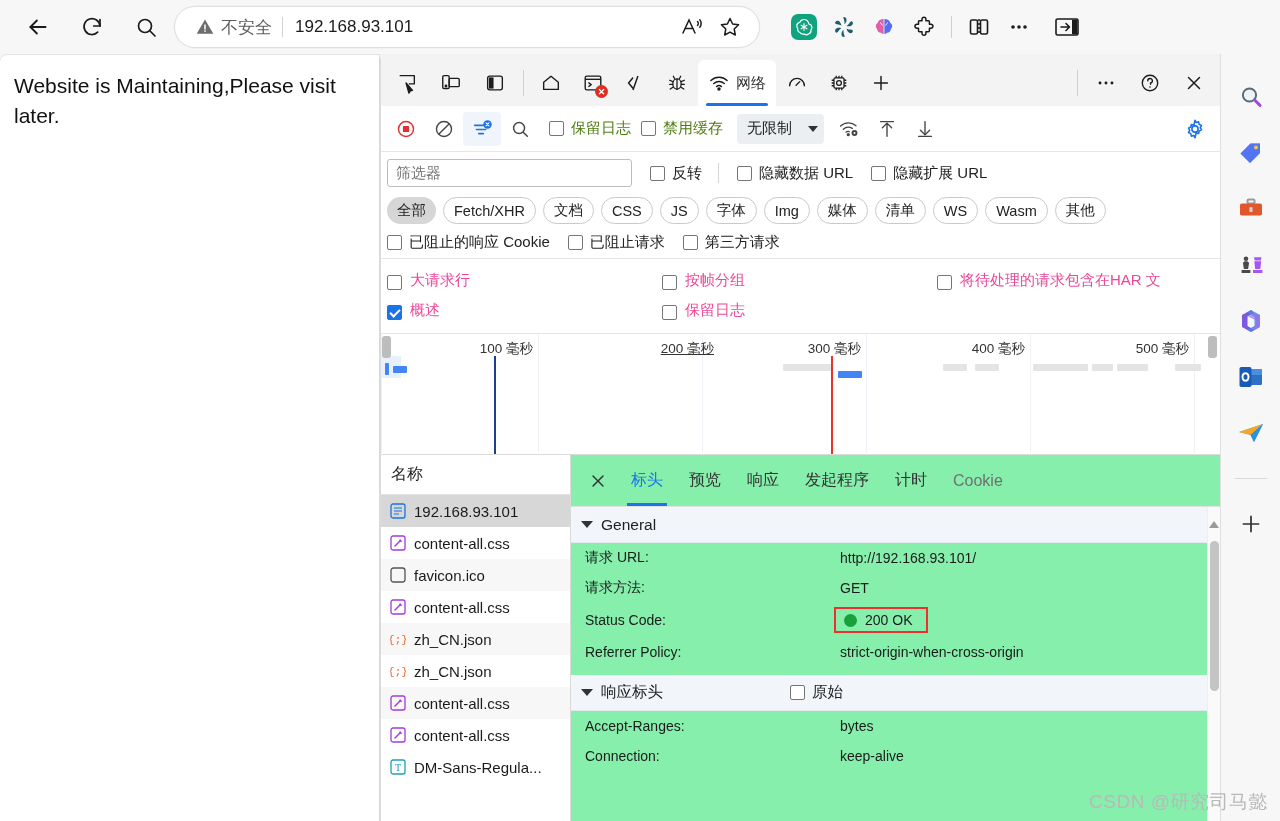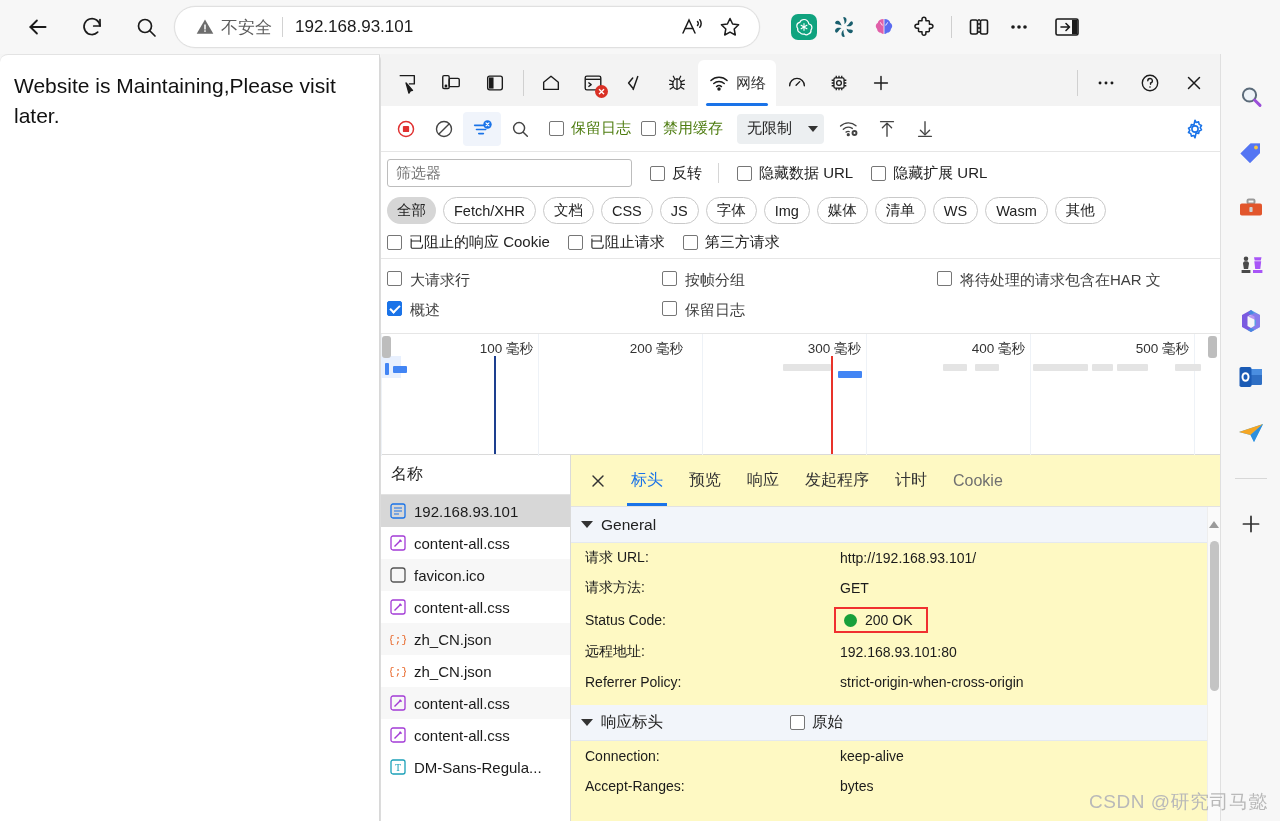--- a/index.html
+++ b/index.html
@@ -122,21 +122,21 @@
     height: 27px; padding: 0 10px; border:1px solid #c9c9c9; border-radius: 14px;
     display:flex; align-items:center; font-size:14.5px; color:#222; background:#fff;
   }
   .chip.plain { border:none; background:#d6d6d6; }
 
   .cb-row { display:flex; align-items:flex-start; padding: 3px 6px 6px 6px; gap: 0; }
   .cb-row .fr-cb:first-child { margin-left: 0; }
 
   .settings-rows { border-top: 1px solid #e6e6e6; padding: 6px 6px 4px 6px; }
   .srow { display:flex; align-items:center; height: 30px; }
-  .scell { display:flex; align-items:flex-start; gap:8px; font-size:15px; color:#404040; }
+  .scell { display:flex; align-items:flex-end; gap:8px; font-size:15px; color:#ec4899; }
   .scell.c1 { width: 275px; }
   .scell.c2 { width: 275px; }
 
   
   .overview {
     position: relative; height: 122px; margin: 4px 0 0 0;
     border-top: 1px solid #e6e6e6; border-bottom: 1px solid #dadada; background:#fff;
   }
   .ov-ruler { position:absolute; left:0; right:0; top:0; height: 122px; }
   .ov-tick { position:absolute; top:0; bottom:0; width:1px; background:#eef2f7; }
@@ -155,21 +155,21 @@
     font-size: 16px; color:#222; border-bottom:1px solid #e2e2e2;
   }
   .req-row {
     height: 32px; display:flex; align-items:center; gap:7px; padding-left:8px;
     font-size:15px; color:#1b1b1b; white-space:nowrap; overflow:hidden;
   }
   .req-row.alt { background:#f7f7f7; }
   .req-row.sel { background:#d7d7d7; }
   .ricon { width:18px; height:18px; flex:0 0 auto; display:flex; align-items:center; justify-content:center; }
 
-  .detail { flex:1; display:flex; flex-direction:column; min-width:0; background:#fef9c3; position:relative; }
+  .detail { flex:1; display:flex; flex-direction:column; min-width:0; background:#86efac; position:relative; }
   .det-tabs { height:52px; display:flex; align-items:center; gap:2px; padding-left: 8px; border-bottom:1px solid #e2e2e2; }
   .det-close { width:38px; height:38px; display:flex; align-items:center; justify-content:center; }
   .det-tab { padding: 0 12px; height: 50px; display:flex; align-items:center; font-size:16px; color:#333; position:relative; }
   .det-tab.active { color:#1a73e8; }
   .det-tab.active::after { content:""; position:absolute; left:8px; right:8px; bottom:0; height:3px; background:#1a73e8; }
   .det-tab.muted { color:#707070; }
 
   .det-body { flex:1; overflow:hidden; position:relative; }
   .sect-head {
     height: 36px; display:flex; align-items:center; gap:12px; padding-left: 10px;
@@ -565,21 +565,21 @@
 
     <div class="overview">
       <div class="ov-ruler">
         <div class="ov-tick" style="left:0px;"></div>
         <div class="ov-tick" style="left:157px;"></div>
         <div class="ov-tick" style="left:321px;"></div>
         <div class="ov-tick" style="left:485px;"></div>
         <div class="ov-tick" style="left:649px;"></div>
         <div class="ov-tick" style="left:813px;"></div>
         <div class="ov-label" style="left:152px;">100 毫秒</div>
-        <div class="ov-label" style="left:302px;">200 毫秒</div>
+        <div class="ov-label" style="left:333px;text-decoration:underline;">200 毫秒</div>
         <div class="ov-label" style="left:480px;">300 毫秒</div>
         <div class="ov-label" style="left:644px;">400 毫秒</div>
         <div class="ov-label" style="left:808px;">500 毫秒</div>
       </div>
 
       <div class="ov-sel" style="left:0px; width:20px;"></div>
       <div class="ov-bar blue" style="left:4px; top:29px; width:4px; height:12px;"></div>
       <div class="ov-bar blue" style="left:12px; top:32px; width:14px;"></div>
 
       <div class="ov-vline" style="left:113px; background:#1d3f8f;"></div>
@@ -716,43 +716,39 @@
             <span class="v">GET</span>
           </div>
           <div class="kv" style="height:34px;">
             <span class="k">Status Code:</span>
             <span class="status-box">
               <span class="dot-green"></span>
               <span>200 OK</span>
             </span>
           </div>
           <div class="kv">
-            <span class="k">远程地址:</span>
-            <span class="v">192.168.93.101:80</span>
-          </div>
-          <div class="kv">
             <span class="k">Referrer Policy:</span>
             <span class="v">strict-origin-when-cross-origin</span>
           </div>
 
           <div class="sect-head" style="margin-top:8px;">
             <span class="tri"></span>
             <span>响应标头</span>
             <label style="display:flex;align-items:center;gap:7px;margin-left:115px;">
               <span class="cbox"></span>
               <span>原始</span>
             </label>
           </div>
           <div class="kv" style="padding-left:14px;">
+            <span class="k">Accept-Ranges:</span>
+            <span class="v">bytes</span>
+          </div>
+          <div class="kv" style="padding-left:14px;">
             <span class="k">Connection:</span>
             <span class="v">keep-alive</span>
-          </div>
-          <div class="kv" style="padding-left:14px;">
-            <span class="k">Accept-Ranges:</span>
-            <span class="v">bytes</span>
           </div>
 
           <div class="scrollbar">
             <div class="sb-arrow" style="top:14px;border-bottom:7px solid #9a9a9a;"></div>
             <div class="sb-thumb" style="top:34px;height:150px;"></div>
           </div>
         </div>
       </div>
     </div>
   </div>

